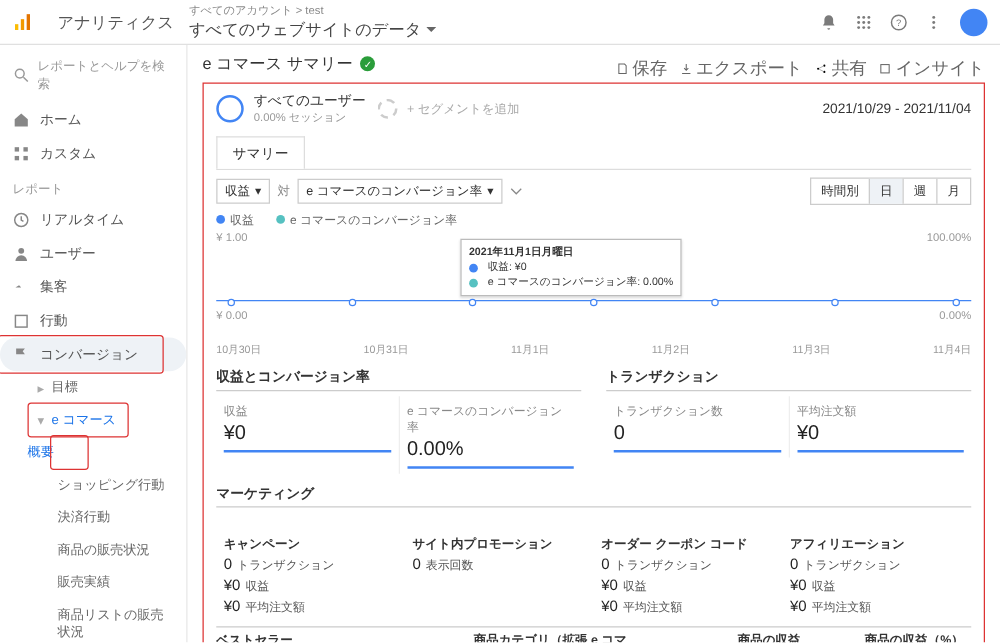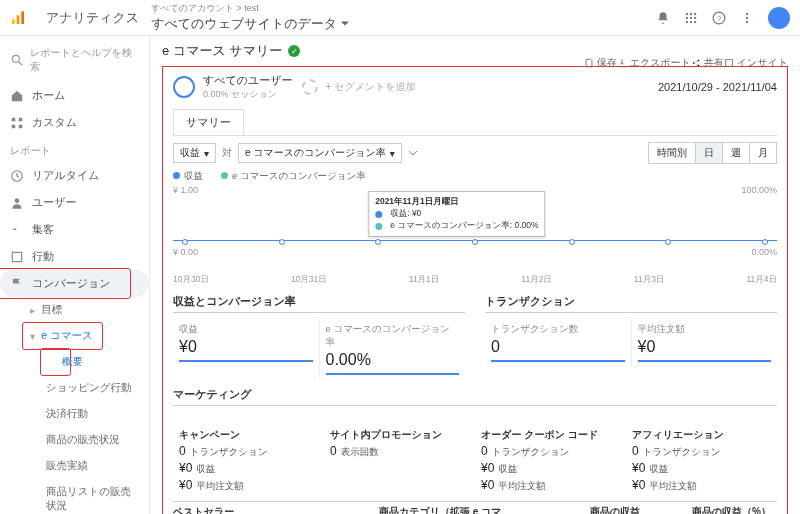--- a/index.html
+++ b/index.html
@@ -20,21 +20,21 @@
 .side-icon { width: 14px; height: 14px; fill: #878787; flex-shrink: 0; }
 .side-section-label { color: #9a9a9a; font-size: 10px; padding: 8px 10px 4px 10px; }
 .side-sub { padding-left: 30px; font-size: 10.5px; color: #666; display: flex; align-items: center; gap: 6px; }
 .red-box-1 { position: absolute; border: 1.5px solid #d33; border-radius: 3px; }
 .flag-row { position: relative; }
 .ecommerce-row { position: relative; }
 .overview-row { position: relative; }
 .main { flex: 1; padding: 6px 12px 8px 12px; overflow: hidden; position: relative; }
 .page-title-row { display: flex; align-items: center; gap: 6px; font-size: 13px; font-weight: 500; margin-bottom: 6px; }
 .page-title-row .check { width: 12px; height: 12px; background: #2a9d3a; border-radius: 50%; display: inline-flex; align-items: center; justify-content: center; color: #fff; font-size: 8px; }
-.page-tools { position: absolute; right: 12px; top: 20px; display: flex; font-size: 10px; color: #666; }
+.page-tools { position: absolute; right: 12px; top: 10px; display: flex; gap: 10px; font-size: 14px; color: #666; }
 .page-tools span { display: flex; align-items: center; gap: 3px; cursor: pointer; }
 .red-main { border: 1.5px solid #d33; padding: 6px 10px 4px 10px; }
 .seg-row { display: flex; align-items: center; justify-content: space-between; }
 .seg-left { display: flex; gap: 9px; }
 .seg-card { display: flex; align-items: center; gap: 8px; font-size: 10px; color: #666; }
 .seg-circle { width: 22px; height: 22px; border-radius: 50%; border: 2.5px solid #4285f4; }
 .seg-circle.gray { border-color: #ccc; border-style: dashed; width: 16px; height: 16px; }
 .seg-main { font-size: 11px; color: #333; }
 .date-range { font-size: 11px; color: #333; }
 .summary-tab { display: inline-block; border: 1px solid #ddd; border-bottom: none; padding: 5px 12px; font-size: 11px; margin-top: 8px; background: #fff; }
@@ -191,21 +191,21 @@
     </div>
     <div class="side-item side-sub">
         <span style="color:#aaa;">▸</span>
         <span>目標</span>
       </div>
     <div class="side-item side-sub ecommerce-row">
       <div class="red-box-1" style="left:22px;top:-1px;right:46px;bottom:-1px;"></div>
       <span style="color:#aaa;">▾</span>
         <span style="color:#1a73e8;">e コマース</span>
     </div>
-    <div class="side-item side-sub overview-row" style="padding-left:62px;">
+    <div class="side-item side-sub overview-row" style="padding-left:22px;">
       <div class="red-box-1" style="left:40px;top:-1px;right:78px;bottom:-1px;"></div>
       <span style="color:#1a73e8;">概要</span>
     </div>
     <div class="side-item side-sub" style="padding-left:46px;">
         <span>ショッピング行動</span>
       </div>
     <div class="side-item side-sub" style="padding-left:46px;">
         <span>決済行動</span>
       </div>
     <div class="side-item side-sub" style="padding-left:46px;">

